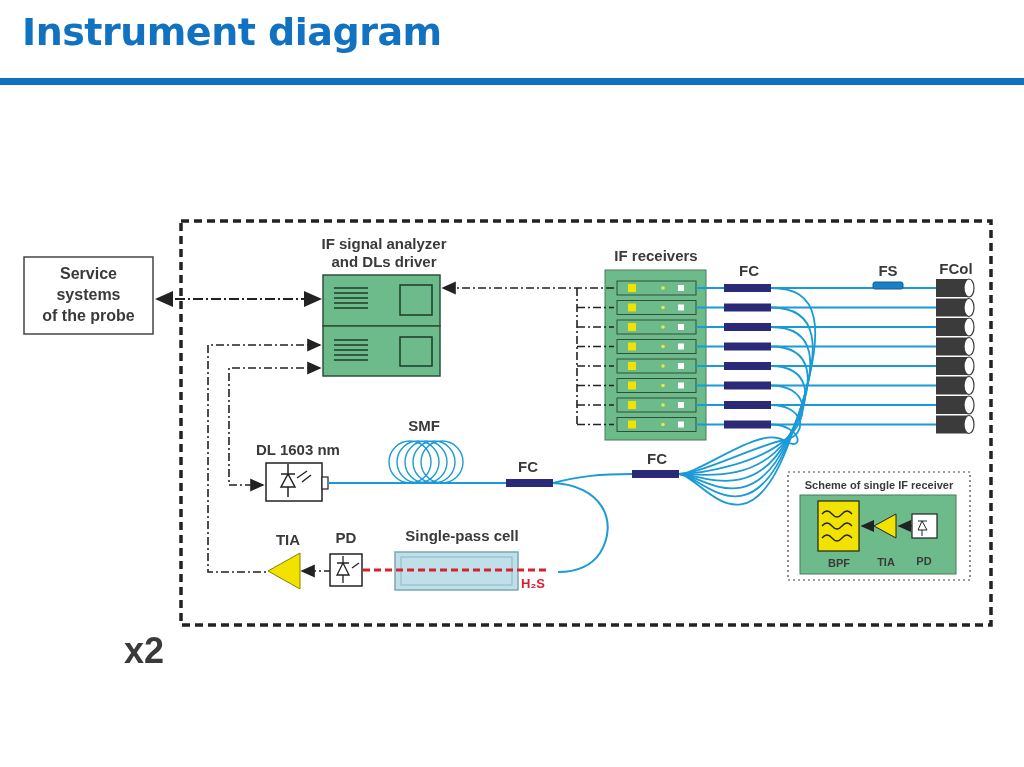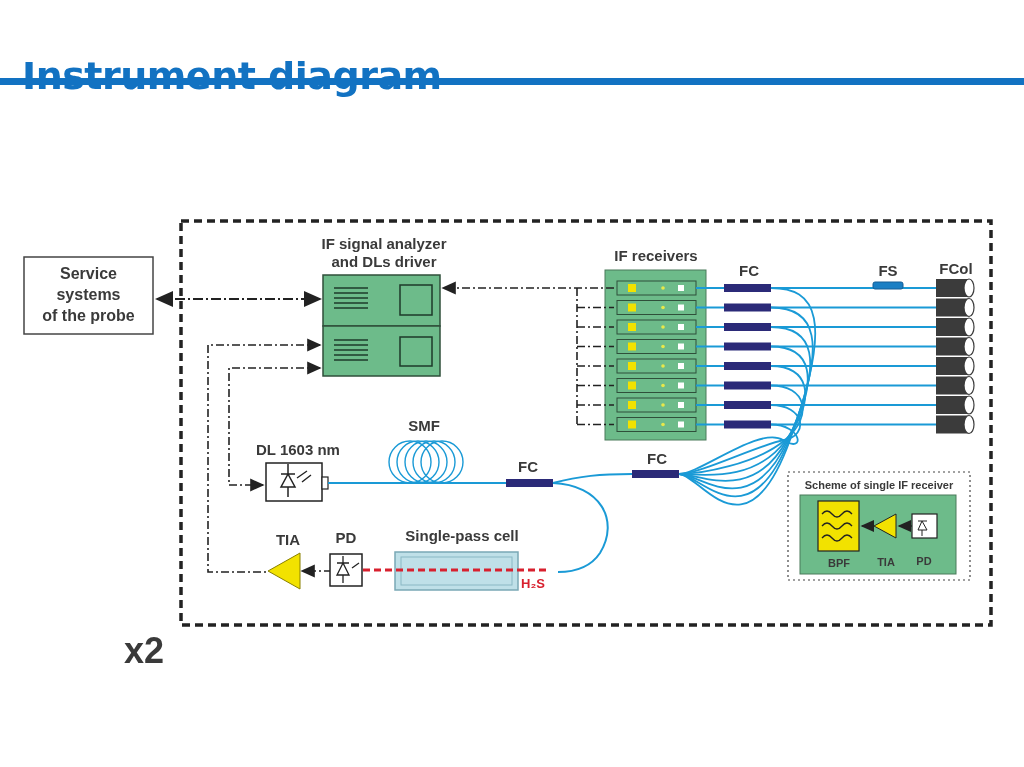--- a/index.html
+++ b/index.html
@@ -4,21 +4,21 @@
 <style>
   html, body { margin: 0; padding: 0; }
   body {
     width: 1024px; height: 767px; position: relative; overflow: hidden;
     background: #ffffff;
     font-family: "Liberation Sans", "DejaVu Sans", sans-serif;
   }
   .slide-title {
     position: absolute; left: 22px; top: 10px;
     font-family: "DejaVu Sans", "Liberation Sans", sans-serif;
-    font-weight: bold; font-size: 38px; color: #1272c2; letter-spacing: -0.5px; margin-top: 44px;
+    font-weight: bold; font-size: 38px; color: #1272c2; letter-spacing: -0.5px;
   }
   .title-rule {
     position: absolute; left: 0; top: 78px; width: 1024px; height: 7px; background: #1272c2;
   }
   #diagram { position: absolute; left: 0; top: 0; width: 1024px; height: 767px; }
   .lbl { font-family: "Liberation Sans", "DejaVu Sans", sans-serif; font-weight: bold; fill: #3a3a3a; }
 </style>
 </head>
 <body>
 

